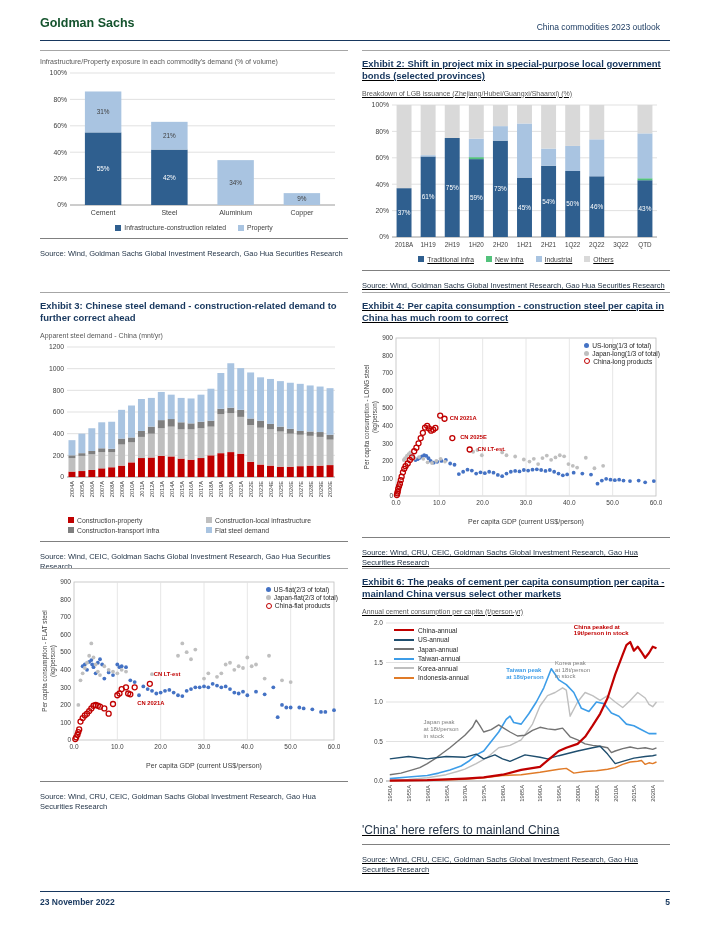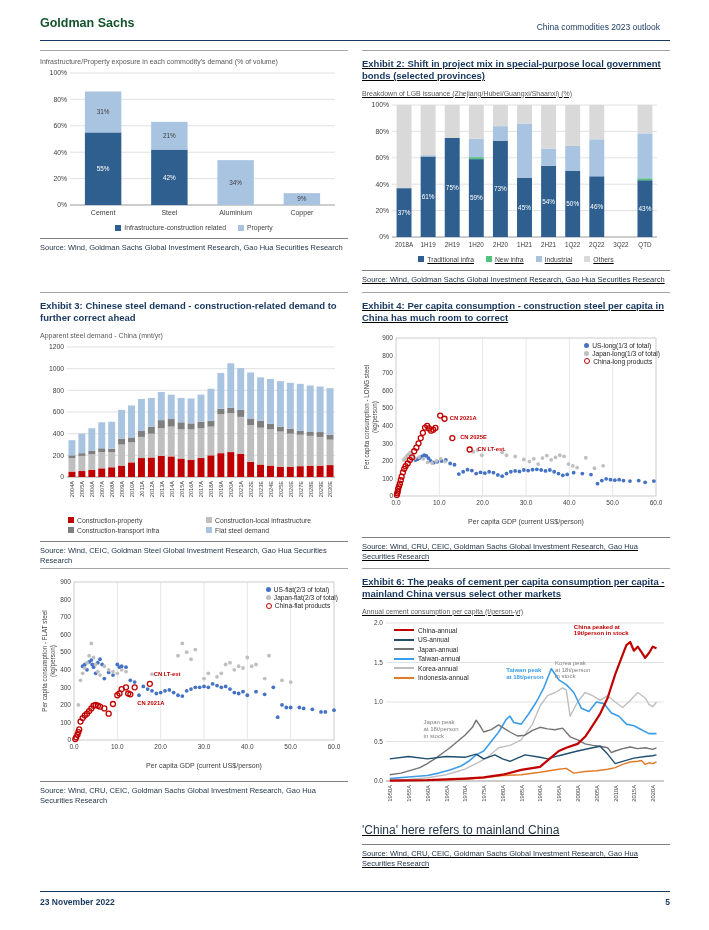--- a/index.html
+++ b/index.html
@@ -7,21 +7,21 @@
   svg text{font-family:"Liberation Sans",sans-serif;}
   .hdr-brand{position:absolute;left:40px;top:16px;font-size:12.5px;font-weight:bold;color:#14532d;}
   .hdr-doc{position:absolute;right:49px;top:22px;font-size:8.5px;color:#17375e;}
   .hdr-rule{position:absolute;left:40px;right:39px;top:40px;border-top:1.5px solid #17375e;}
   .exhibit{position:absolute;width:308px;border-top:1px solid #a6a6a6;padding-top:7px;}
   .c-left{left:40px;} .c-right{left:362px;text-decoration:underline;}
   .r1{top:50px;} .r2{top:292px;} .r3{top:568px;}
   .ex-title{font-size:9.5px;font-weight:bold;color:#17375e;line-height:1.3;margin-bottom:7px;}
   .ex-sub{font-size:7px;color:#595959;margin-bottom:2px;}
   .chart{position:relative;}
-  .src{border-top:1px solid #808080;margin-top:7px;padding-top:4px;font-size:7.5px;color:#26374a;line-height:1.35;}
+  .src{border-top:1px solid #808080;margin-top:7px;padding-top:10px;font-size:7.5px;color:#26374a;line-height:1.35;}
   .footnote{font-size:12px;color:#26374a;margin-top:4px;}
   .lg-row{display:flex;justify-content:center;gap:12px;font-size:6.8px;color:#404040;margin-top:1px;flex-wrap:wrap;}
   .lg-grid{display:grid;grid-template-columns:130px 150px;gap:3px 8px;font-size:6.8px;color:#404040;margin:2px 0 0 28px;}
   .lg-item{white-space:nowrap;}
   .sw{display:inline-block;width:6px;height:6px;margin-right:3px;vertical-align:-0.5px;}
   .sc-legend{position:absolute;display:flex;flex-direction:column;gap:1px;font-size:6.6px;color:#262626;align-items:flex-start;}
   .sc-row{display:flex;align-items:center;white-space:nowrap;}
   .dot{display:inline-block;width:5px;height:5px;border-radius:50%;margin-right:3px;}
   .ring{display:inline-block;width:4px;height:4px;border-radius:50%;border:1.4px solid #c00000;margin-right:3px;background:#fff;}
   .ln-legend{position:absolute;display:flex;flex-direction:column;gap:2.5px;font-size:6.6px;color:#262626;align-items:flex-start;}
@@ -303,21 +303,21 @@
         <rect x="286.56296296296296" y="98.625" width="6.948148148148148" height="25.458333333333332" fill="#bfbfbf"></rect>
         <rect x="286.56296296296296" y="93.75" width="6.948148148148148" height="4.875" fill="#7f7f7f"></rect>
         <rect x="286.56296296296296" y="47.166666666666664" width="6.948148148148148" height="46.583333333333336" fill="#a9c4e1"></rect>
         <text x="292.437037037037" y="140" text-anchor="end" font-size="5.6" fill="#404040" transform="rotate(-90 292.437037037037 140)">2030E</text>
       </svg><div class="lg-grid">
         <span class="lg-item"><span class="sw" style="background: rgb(192, 0, 0);"></span>Construction-property</span>
         <span class="lg-item"><span class="sw" style="background: rgb(191, 191, 191);"></span>Construction-local infrastructure</span>
         <span class="lg-item"><span class="sw" style="background: rgb(127, 127, 127);"></span>Construction-transport infra</span>
         <span class="lg-item"><span class="sw" style="background: rgb(169, 196, 225);"></span>Flat steel demand</span>
       </div></div>
-  <div class="src">Source: Wind, CEIC, Goldman Steel Global Investment Research, Gao Hua Securities Research</div>
+  <div class="src">Source: Wind, CEIC, Goldman Sachs Global Investment Research, Gao Hua Securities Research</div>
 </div>
 
 <div class="exhibit c-right r2">
   <div class="ex-title">Exhibit 4: Per capita consumption - construction steel per capita in China has much room to correct</div>
   <div class="chart"><svg width="300" height="194">
         <rect x="34" y="6" width="260" height="158" fill="none" stroke="#bfbfbf" stroke-width="0.8"></rect>
         <text x="34" y="172.5" text-anchor="middle" font-size="6.5" fill="#404040">0.0</text>
         <line x1="77.33333333333334" x2="77.33333333333334" y1="6" y2="164" stroke="#e0e0e0" stroke-width="0.8"></line>
         <text x="77.33333333333334" y="172.5" text-anchor="middle" font-size="6.5" fill="#404040">10.0</text>
         <line x1="120.66666666666667" x2="120.66666666666667" y1="6" y2="164" stroke="#e0e0e0" stroke-width="0.8"></line>

